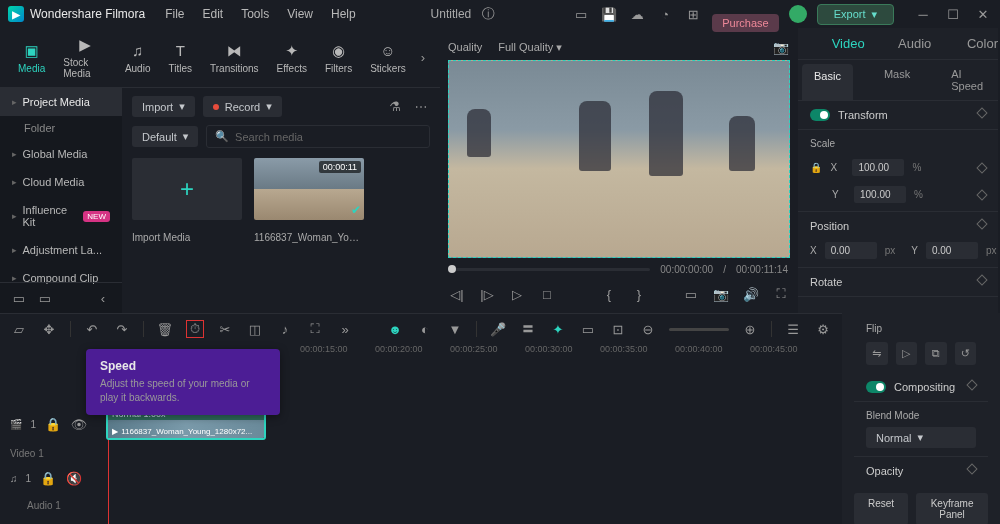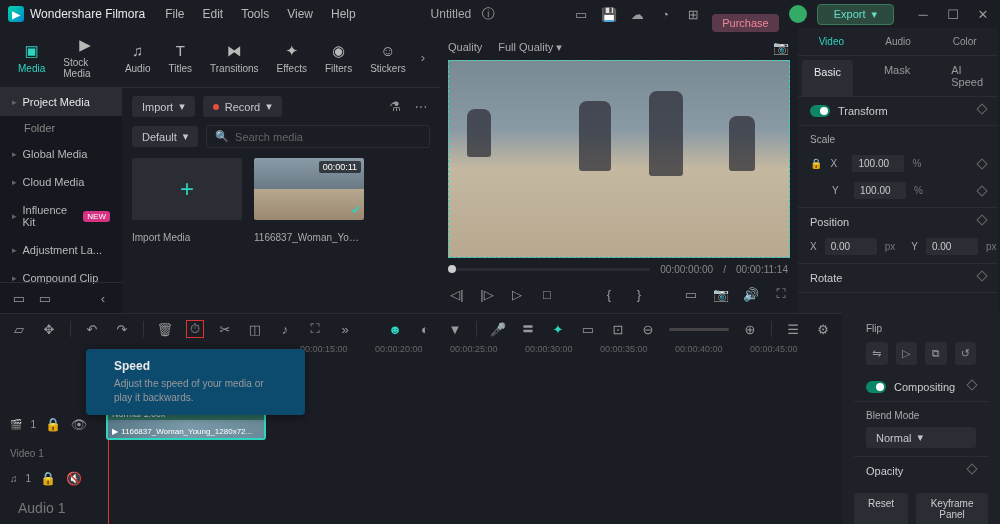--- a/index.html
+++ b/index.html
@@ -48,21 +48,21 @@
 .player-top { display: flex; align-items: center; gap: 16px; padding: 4px 0; color: #aaa; }
 .screen { flex: 1; background: linear-gradient(180deg,#7a8a95 0%,#8a9aa5 35%,#c4b8a0 55%,#b8a890 100%); border: 1px dashed #2dd4bf; position: relative; }
 .figure { position: absolute; width: 24px; height: 48px; background: rgba(40,40,50,.7); border-radius: 8px 8px 3px 3px; }
 .progress { display: flex; align-items: center; gap: 10px; padding: 6px 2px; font-size: 10px; color: #888; }
 .prog-bar { flex: 1; height: 3px; background: #2a2d34; border-radius: 2px; position: relative; }
 .prog-dot { width: 8px; height: 8px; background: #ccc; border-radius: 50%; position: absolute; left: -2px; top: -3px; }
 .player-ctrl { display: flex; align-items: center; justify-content: center; gap: 14px; padding: 4px 0; color: #aaa; }
 .player-ctrl .grp { display: flex; gap: 12px; align-items: center; }
 .props-panel { width: 200px; background: #1e2128; padding: 0; display: flex; flex-direction: column; }
 .prop-tabs { display: flex; border-bottom: 1px solid #2a2d34; }
-.prop-tab { flex: 1; text-align: center; padding: 8px 0; font-size: 10px; color: #999; cursor: pointer; }
+.prop-tab { flex: 1; text-align: right; padding: 8px 0; font-size: 13px; color: #999; cursor: pointer; }
 .prop-tab.active { color: #2dd4bf; }
 .sub-tabs { display: flex; border-bottom: 1px solid #2a2d34; gap: 13px; }
 .sub-tab { padding: 8px 14px; font-size: 11px; color: #999; cursor: pointer; }
 .sub-tab.active { background: #2a2d34; color: #e8e8e8; border-radius: 4px 4px 0 0; margin: 4px 4px 0; padding: 6px 12px; }
 .section { padding: 8px 12px; border-bottom: 1px solid #2a2d34; }
 .section-hdr { display: flex; align-items: flex-start; gap: 8px; font-size: 11px; color: #ccc; }
 .toggle { width: 20px; height: 12px; background: #0d8668; border-radius: 6px; position: relative; }
 .toggle::after { content: ''; width: 8px; height: 8px; background: #fff; border-radius: 50%; position: absolute; right: 2px; top: 2px; }
 .diamond { width: 8px; height: 8px; transform: rotate(45deg); border: 1px solid #666; margin-left: auto; }
 .prop-row { display: flex; align-items: center; gap: 8px; margin-top: 10px; font-size: 10px; color: #aaa; }
@@ -70,21 +70,21 @@
 .prop-row input { background: #2a2d34; border: none; color: #ccc; padding: 3px 6px; width: 52px; font-size: 10px; border-radius: 2px; }
 .prop-row .unit { color: #777; }
 .rotate-knob { width: 20px; height: 20px; border-radius: 50%; background: radial-gradient(circle at 35% 35%,#ddd,#888); }
 .flip-btns { display: flex; gap: 8px; margin-top: 8px; }
 .flip-btn { flex: 1; background: #2a2d34; padding: 5px 0; text-align: center; border-radius: 3px; color: #999; cursor: pointer; font-size: 11px; }
 .timeline { height: 211px; display: flex; }
 .tl-main { flex: 1; display: flex; flex-direction: column; position: relative; }
 .tl-toolbar { display: flex; align-items: center; padding: 6px 10px; gap: 12px; border-top: 1px solid #2a2d34; color: #999; }
 .tl-toolbar .sep { width: 1px; height: 16px; background: #333; }
 .speed-hl { border: 1px solid #d33; padding: 4px; }
-.tooltip { position: absolute; top: 36px; left: 86px; background: #0c4a6e; padding: 10px 28px; border-radius: 4px; width: 219px; z-index: 10; box-shadow: 0 2px 8px rgba(0,0,0,.4); }
+.tooltip { position: absolute; top: 36px; left: 86px; background: #4c1d95; padding: 10px 14px; border-radius: 4px; width: 194px; z-index: 10; box-shadow: 0 2px 8px rgba(0,0,0,.4); }
 .tooltip-title { font-size: 12px; color: #e8e8e8; font-weight: 600; margin-bottom: 4px; }
 .tooltip-desc { font-size: 10px; color: #999; line-height: 1.4; }
 .ruler { height: 18px; display: flex; padding-left: 100px; font-size: 9px; color: #666; position: relative; }
 .ruler span { position: absolute; }
 .tracks { flex: 1; padding-top: 4px; }
 .track { display: flex; align-items: center; height: 36px; margin-bottom: 4px; }
 .track-hdr { width: 100px; display: flex; align-items: center; gap: 8px; padding: 0 10px; font-size: 10px; color: #999; }
 .track-lane { flex: 1; height: 100%; position: relative; }
 .clip { position: absolute; left: 6px; top: 0; width: 160px; height: 34px; border: 2px solid #2dd4bf; border-radius: 3px; overflow: hidden; }
 .clip-hdr { background: #2d6a5a; font-size: 9px; padding: 1px 4px; color: #cde; }
@@ -413,21 +413,21 @@
       <div class="track-hdr" style="padding:0 10px;font-size:10px;color:#777;height:14px">Video 1</div>
       <div class="track">
         <div class="track-hdr">
           <span>♫</span>
             <span>1</span>
           <span class="icon-btn">🔒</span>
           <span class="icon-btn">🔇</span>
         </div>
         <div class="track-lane"></div>
       </div>
-      <div class="track-hdr" style="padding:0 18px;font-size:14px;color:#777">Audio 1</div>
+      <div class="track-hdr" style="padding:0 27px;font-size:10px;color:#777">Audio 1</div>
     </div>
   </div>
   <div class="tl-props">
     <div class="section" style="border:none;padding-top:10px">
       <div style="font-size:10px;color:#aaa">Flip</div>
       <div class="flip-btns">
         <div class="flip-btn">⇋</div>
         <div class="flip-btn">▷</div>
         <div class="flip-btn">⧉</div>
         <div class="flip-btn">↺</div>

